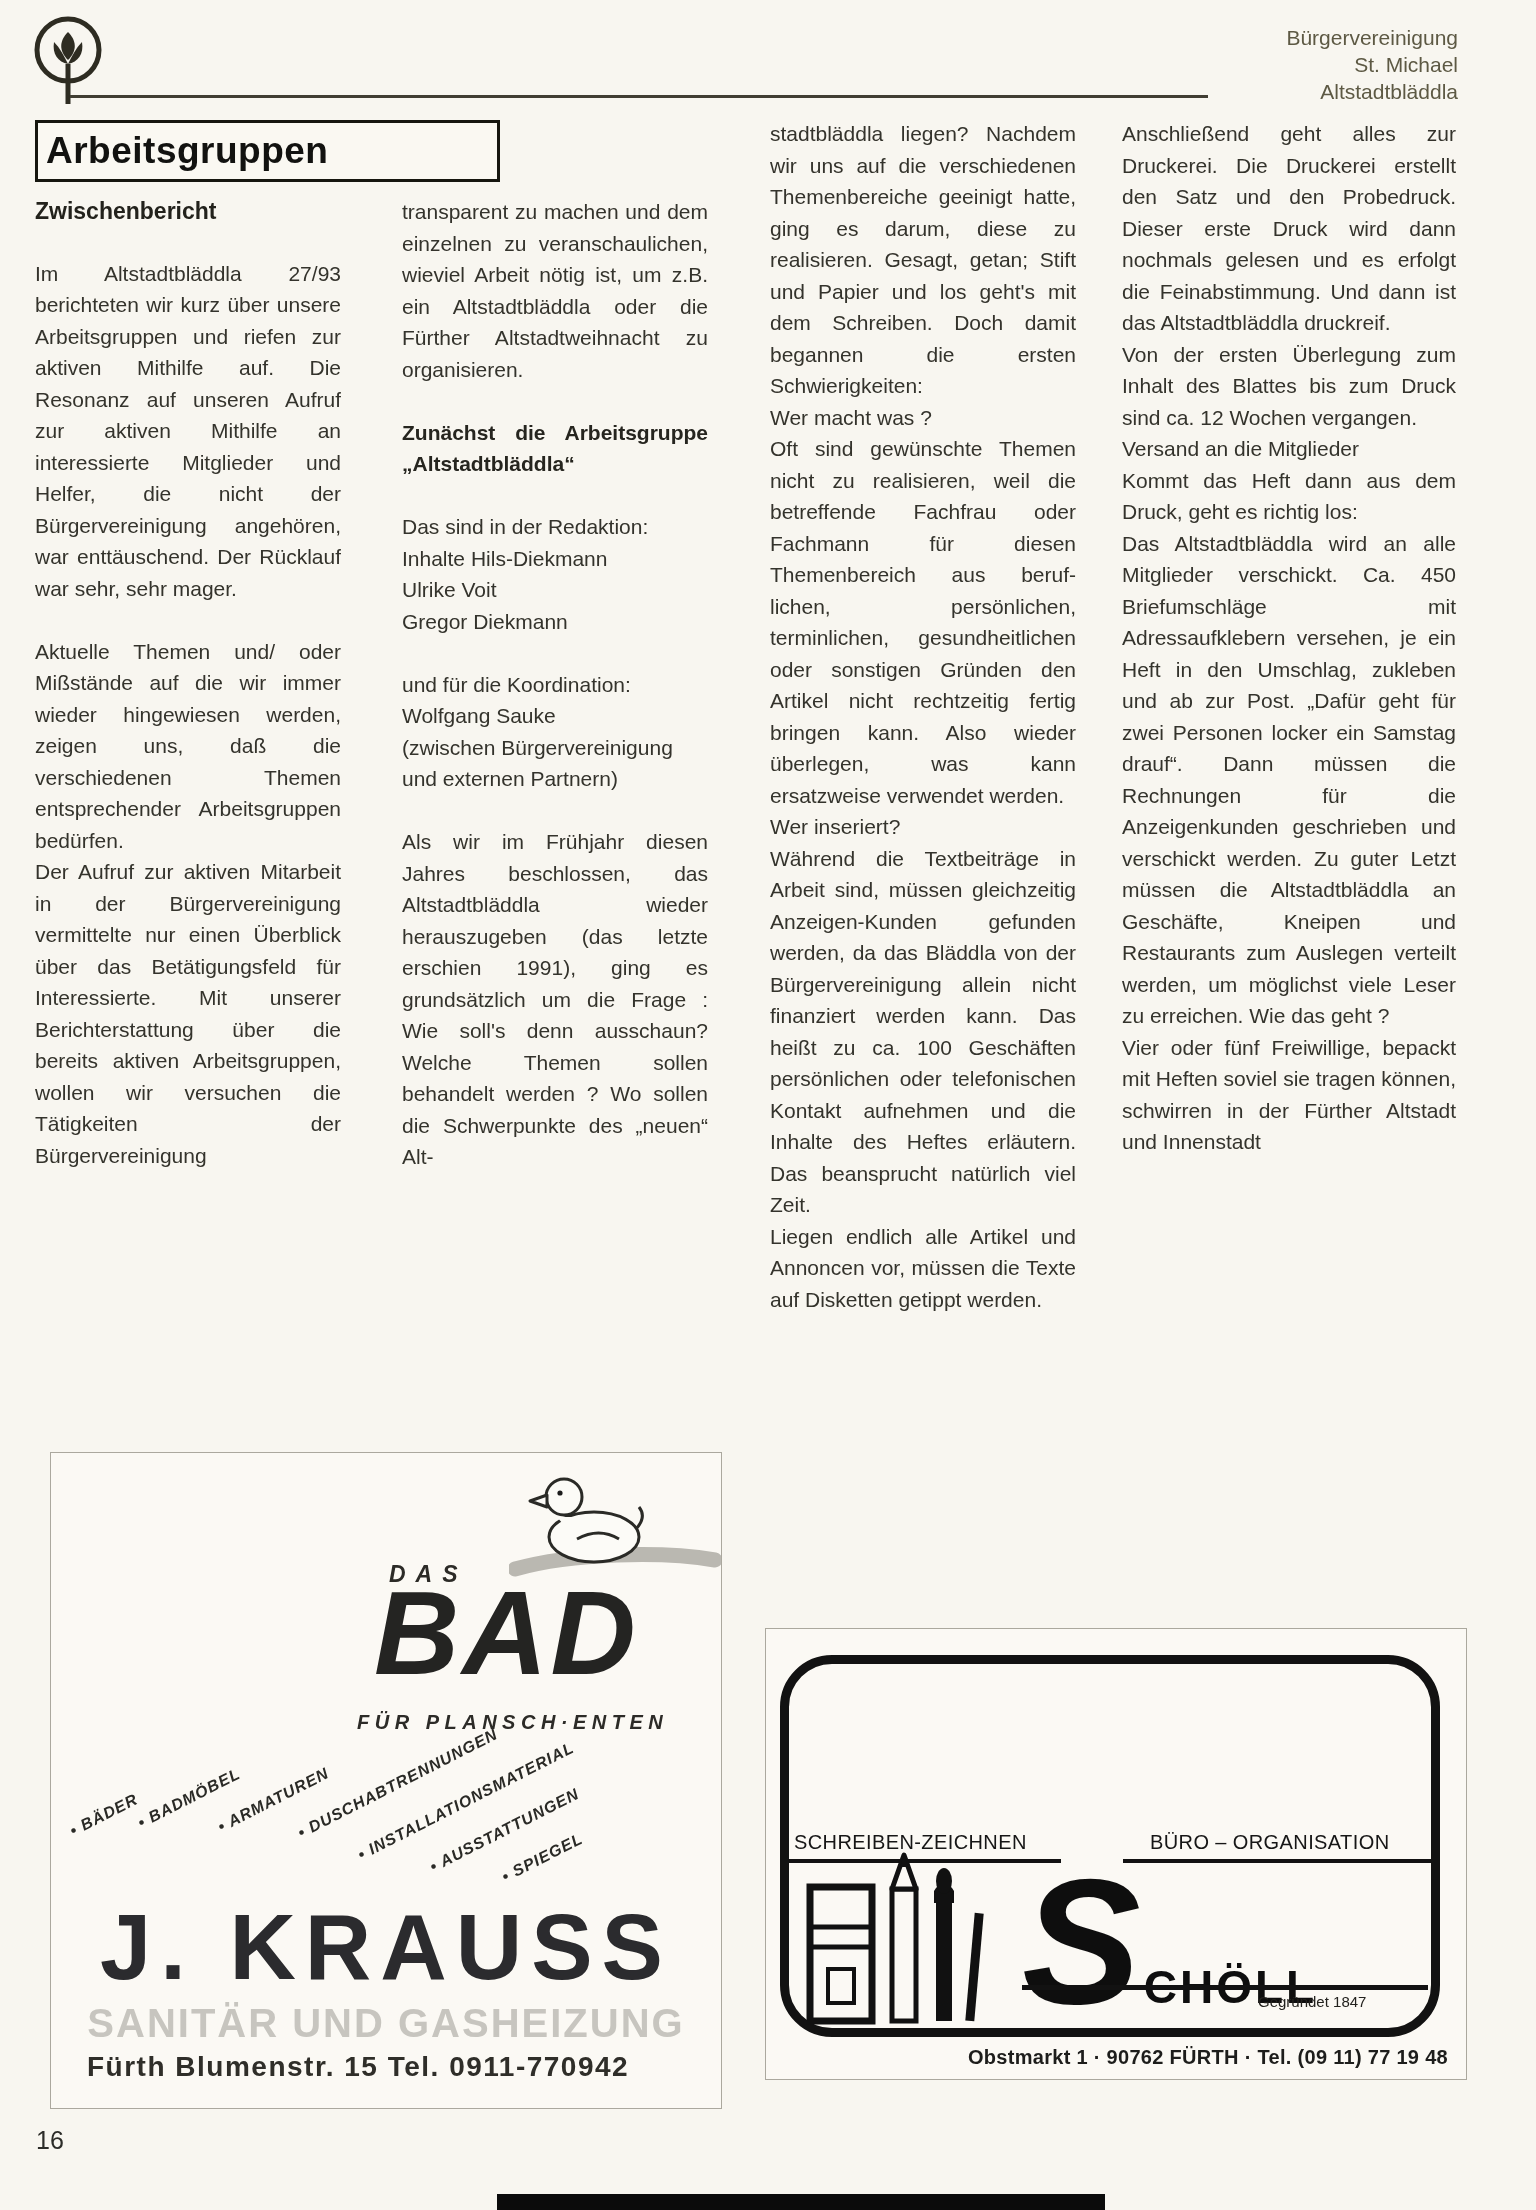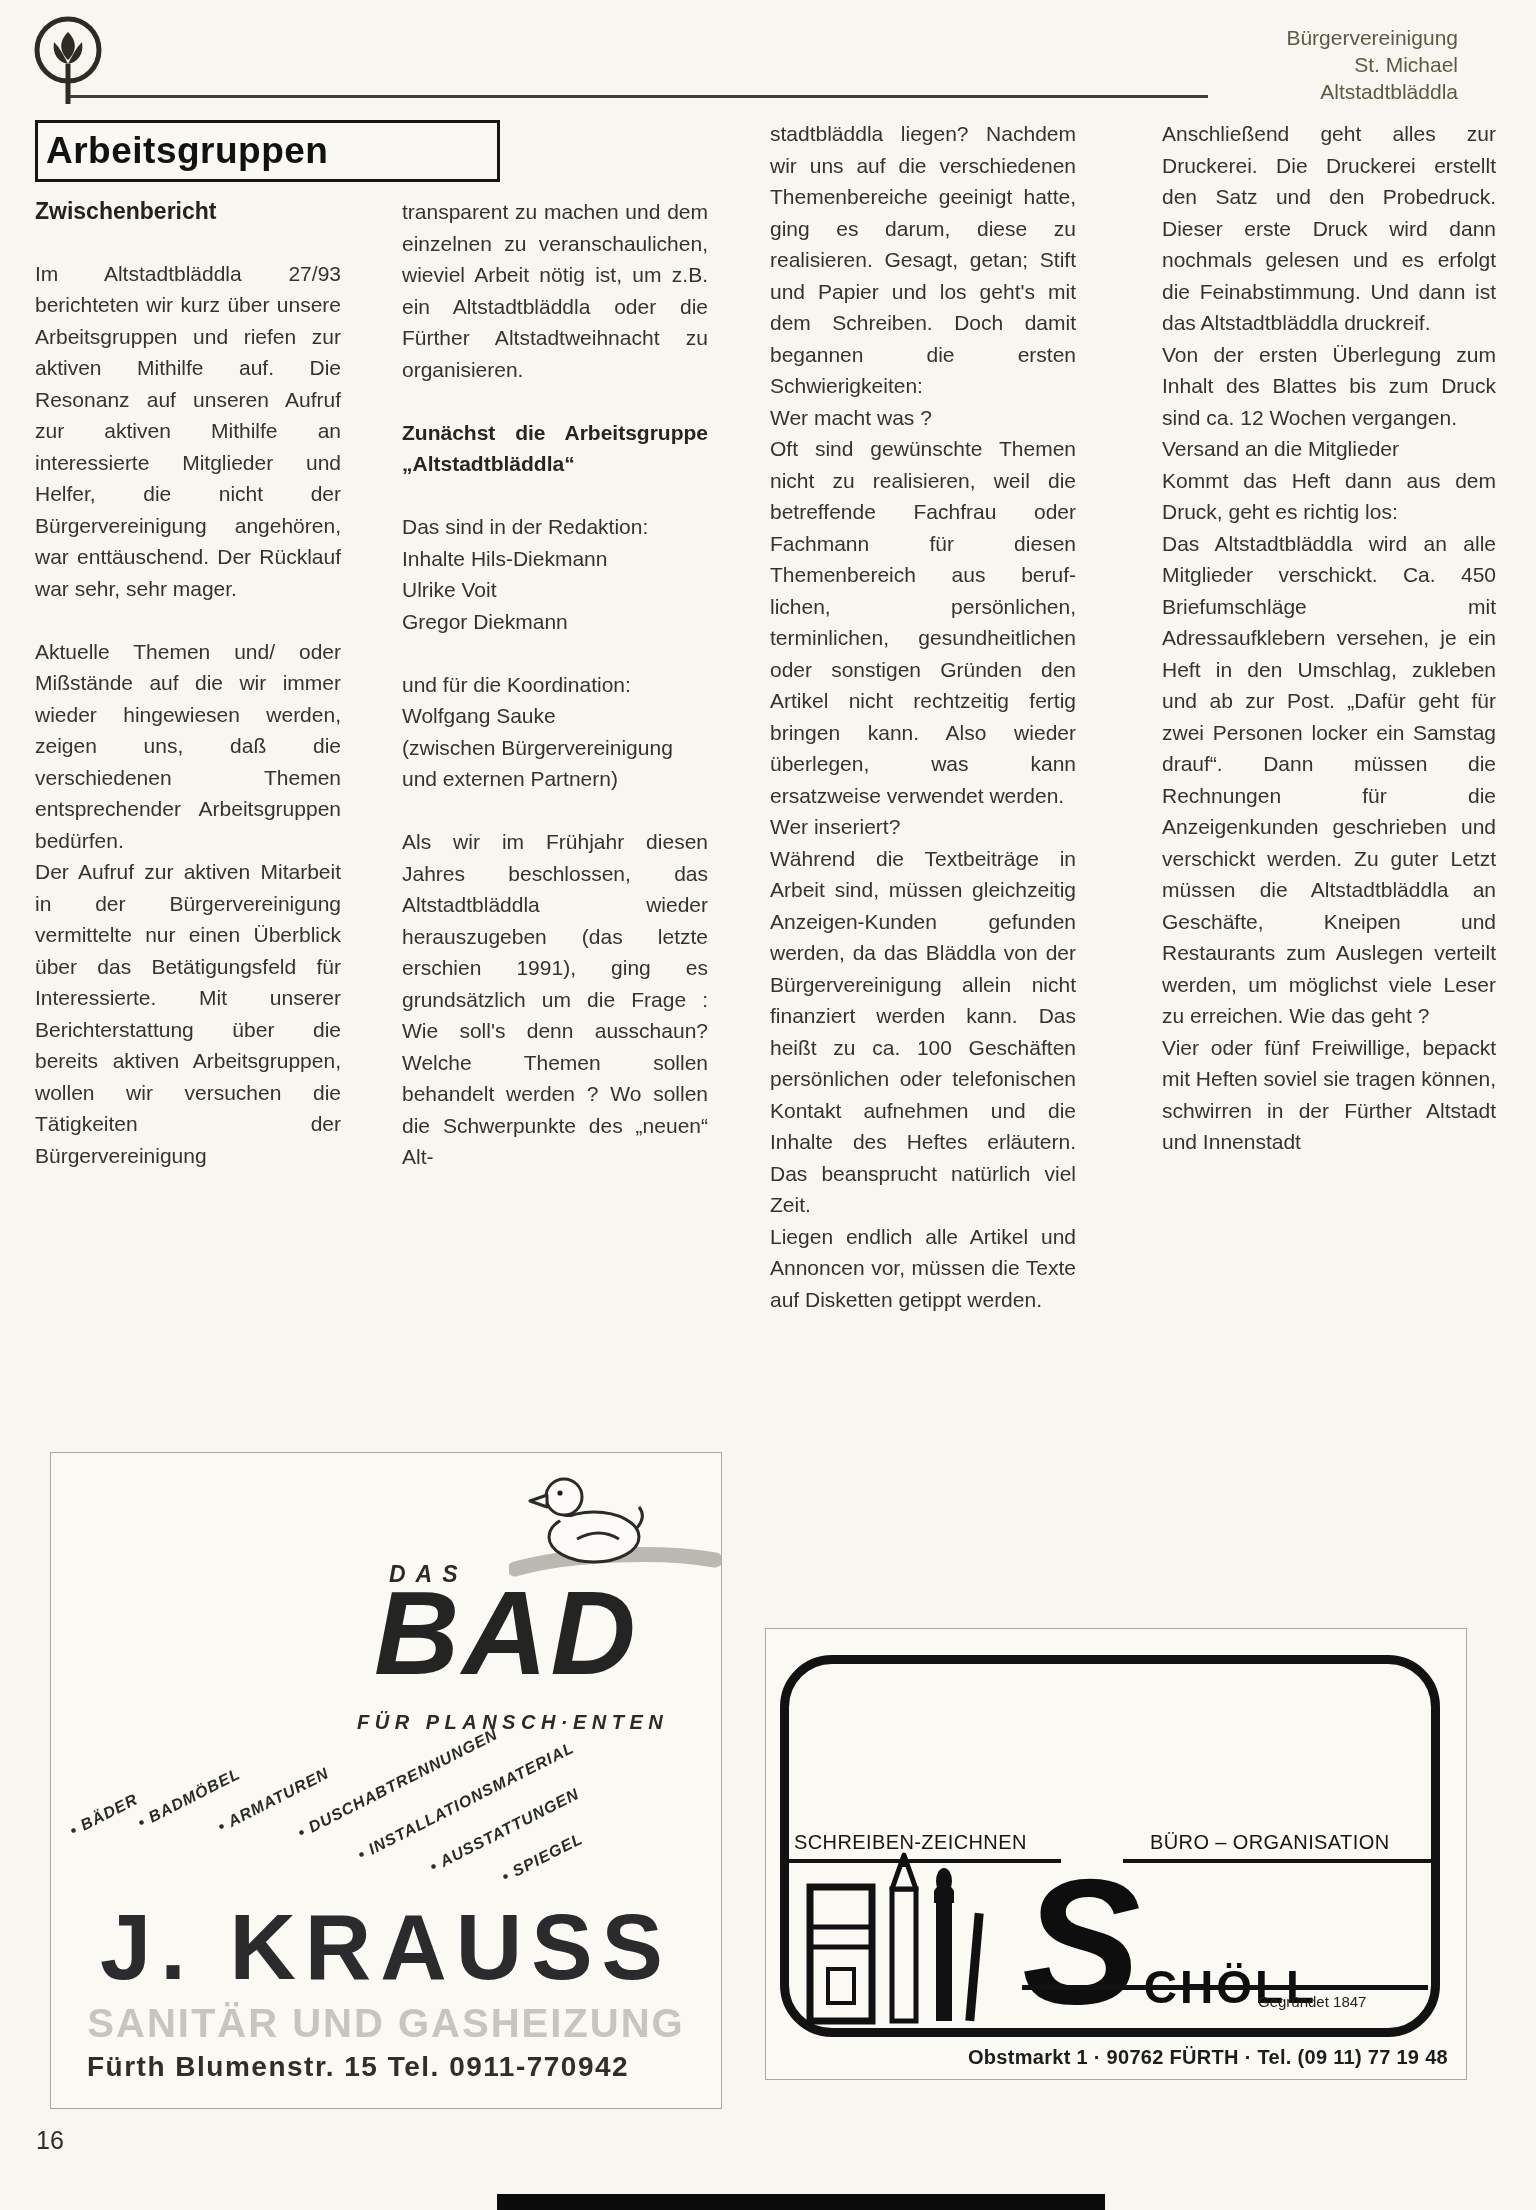--- a/index.html
+++ b/index.html
@@ -21,21 +21,21 @@
     left:35px;top:120px;width:465px;height:62px;box-sizing:border-box;
     border:3px solid #16160f;display:flex;align-items:center;padding-left:8px;
     background:#faf8f2;
   }
   .title-box h1{margin:0;font-size:37px;font-weight:700;letter-spacing:.5px;color:#121210;}
 
   .col{width:306px;font-size:21px;line-height:31.5px;text-align:justify;color:#34332c;overflow:hidden;}
   #col1{left:35px;top:196px;height:1240px;}
   #col2{left:402px;top:196px;height:1240px;}
   #col3{left:770px;top:118px;height:1502px;}
-  #col4{left:1122px;top:118px;width:334px;height:1502px;margin-left:40px;}
+  #col4{left:1122px;top:118px;width:334px;height:1502px;}
   .col p{margin:0;}
   .gap{margin-top:31.5px !important;}
   .subhead{margin:0 0 30px 0;font-size:23px;font-weight:700;color:#23221c;}
   .bold-block{font-weight:700;color:#26251f;}
   .line{text-align:left;}
 
   
   #ad-bad{left:50px;top:1452px;width:670px;height:655px;border:1px solid #aba89e;background:#fbf9f4;overflow:hidden;}
   .duck-wrap{left:458px;top:4px;width:212px;height:132px;}
   .bad-das{left:338px;top:108px;font-size:23px;font-weight:700;font-style:italic;letter-spacing:10px;color:#2c2b27;}

